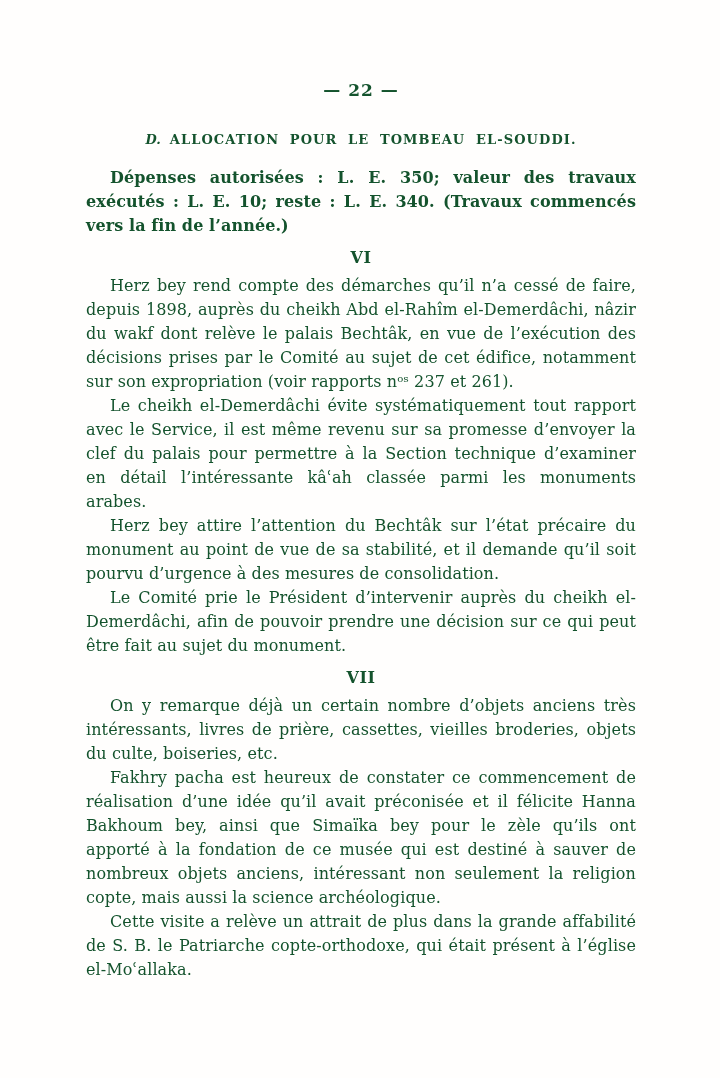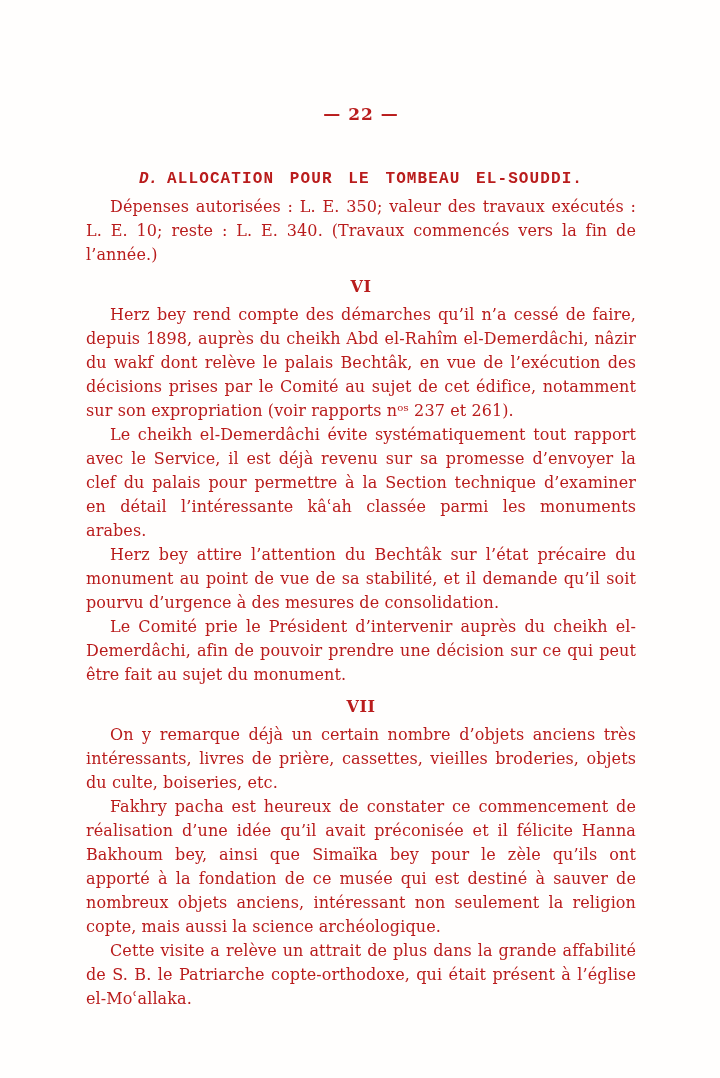--- a/index.html
+++ b/index.html
@@ -5,63 +5,63 @@
   html, body {
     margin: 0;
     padding: 0;
     background: #ffffff;
   }
   .page {
     position: relative;
     width: 720px;
     height: 1078px;
     background: #fffefd;
-    color: #b91c1c;
+    color: #14532d;
     font-family: "DejaVu Serif", "Liberation Serif", serif;
     overflow: hidden;
     box-sizing: border-box;
-    padding-top: 104px;
+    padding-top: 80px;
   }
   .content {
     width: 550px;
     margin: 0 auto 0 86px;
   }
   .pagenum {
     text-align: center;
     font-size: 17px;
     font-weight: bold;
     line-height: 20px;
     letter-spacing: 1px;
   }
   .heading {
     text-align: center;
-    margin-top: 49px;
-    font-size: 16px;
+    margin-top: 33px;
+    font-size: 13px;
     font-weight: bold;
     line-height: 13px;
     letter-spacing: 1.1px;
     word-spacing: 5px;
     white-space: nowrap;
-    font-family: Liberation Mono, monospace;
   }
   .heading .hlabel {
     font-style: italic;
     margin-right: 9px;
     letter-spacing: 0;
   }
   p.para {
     margin: 0;
     text-indent: 24px;
     font-size: 16px;
     line-height: 24px;
     text-align: justify;
     letter-spacing: 0.1px;
   }
   p.para.first {
-    margin-top: 9px;
+    margin-top: 20px;
+    font-weight: bold;
   }
   .secnum {
     text-align: center;
     font-size: 16px;
     font-weight: bold;
     line-height: 22px;
     margin: 9px 0 5px 0;
     letter-spacing: 0.5px;
   }
 </style>
@@ -75,21 +75,21 @@
 
     <div class="heading">
       <span class="hlabel">D.</span><span>ALLOCATION POUR LE TOMBEAU EL-SOUDDI.</span>
     </div>
 
     <p class="para first">Dépenses autorisées : L. E. 350; valeur des travaux exécutés : L. E. 10; reste : L. E. 340. (Travaux commencés vers la fin de l’année.)</p>
 
     <div class="secnum">VI</div>
 
     <p class="para">Herz bey rend compte des démarches qu’il n’a cessé de faire, depuis 1898, auprès du cheikh Abd el-Rahîm el-Demerdâchi, nâzir du wakf dont relève le palais Bechtâk, en vue de l’exécution des décisions prises par le Comité au sujet de cet édifice, notamment sur son expropriation (voir rapports nᵒˢ 237 et 261).</p>
-    <p class="para">Le cheikh el-Demerdâchi évite systématiquement tout rapport avec le Service, il est déjà revenu sur sa promesse d’envoyer la clef du palais pour permettre à la Section technique d’examiner en détail l’intéressante kâʿah classée parmi les monuments arabes.</p>
+    <p class="para">Le cheikh el-Demerdâchi évite systématiquement tout rapport avec le Service, il est même revenu sur sa promesse d’envoyer la clef du palais pour permettre à la Section technique d’examiner en détail l’intéressante kâʿah classée parmi les monuments arabes.</p>
     <p class="para">Herz bey attire l’attention du Bechtâk sur l’état précaire du monument au point de vue de sa stabilité, et il demande qu’il soit pourvu d’urgence à des mesures de consolidation.</p>
     <p class="para">Le Comité prie le Président d’intervenir auprès du cheikh el-Demerdâchi, afin de pouvoir prendre une décision sur ce qui peut être fait au sujet du monument.</p>
 
     <div class="secnum">VII</div>
 
     <p class="para">On y remarque déjà un certain nombre d’objets anciens très intéressants, livres de prière, cassettes, vieilles broderies, objets du culte, boiseries, etc.</p>
     <p class="para">Fakhry pacha est heureux de constater ce commencement de réalisation d’une idée qu’il avait préconisée et il félicite Hanna Bakhoum bey, ainsi que Simaïka bey pour le zèle qu’ils ont apporté à la fondation de ce musée qui est destiné à sauver de nombreux objets anciens, intéressant non seulement la religion copte, mais aussi la science archéologique.</p>
     <p class="para">Cette visite a relève un attrait de plus dans la grande affabilité de S. B. le Patriarche copte-orthodoxe, qui était présent à l’église el-Moʿallaka.</p>
 
   </div>

